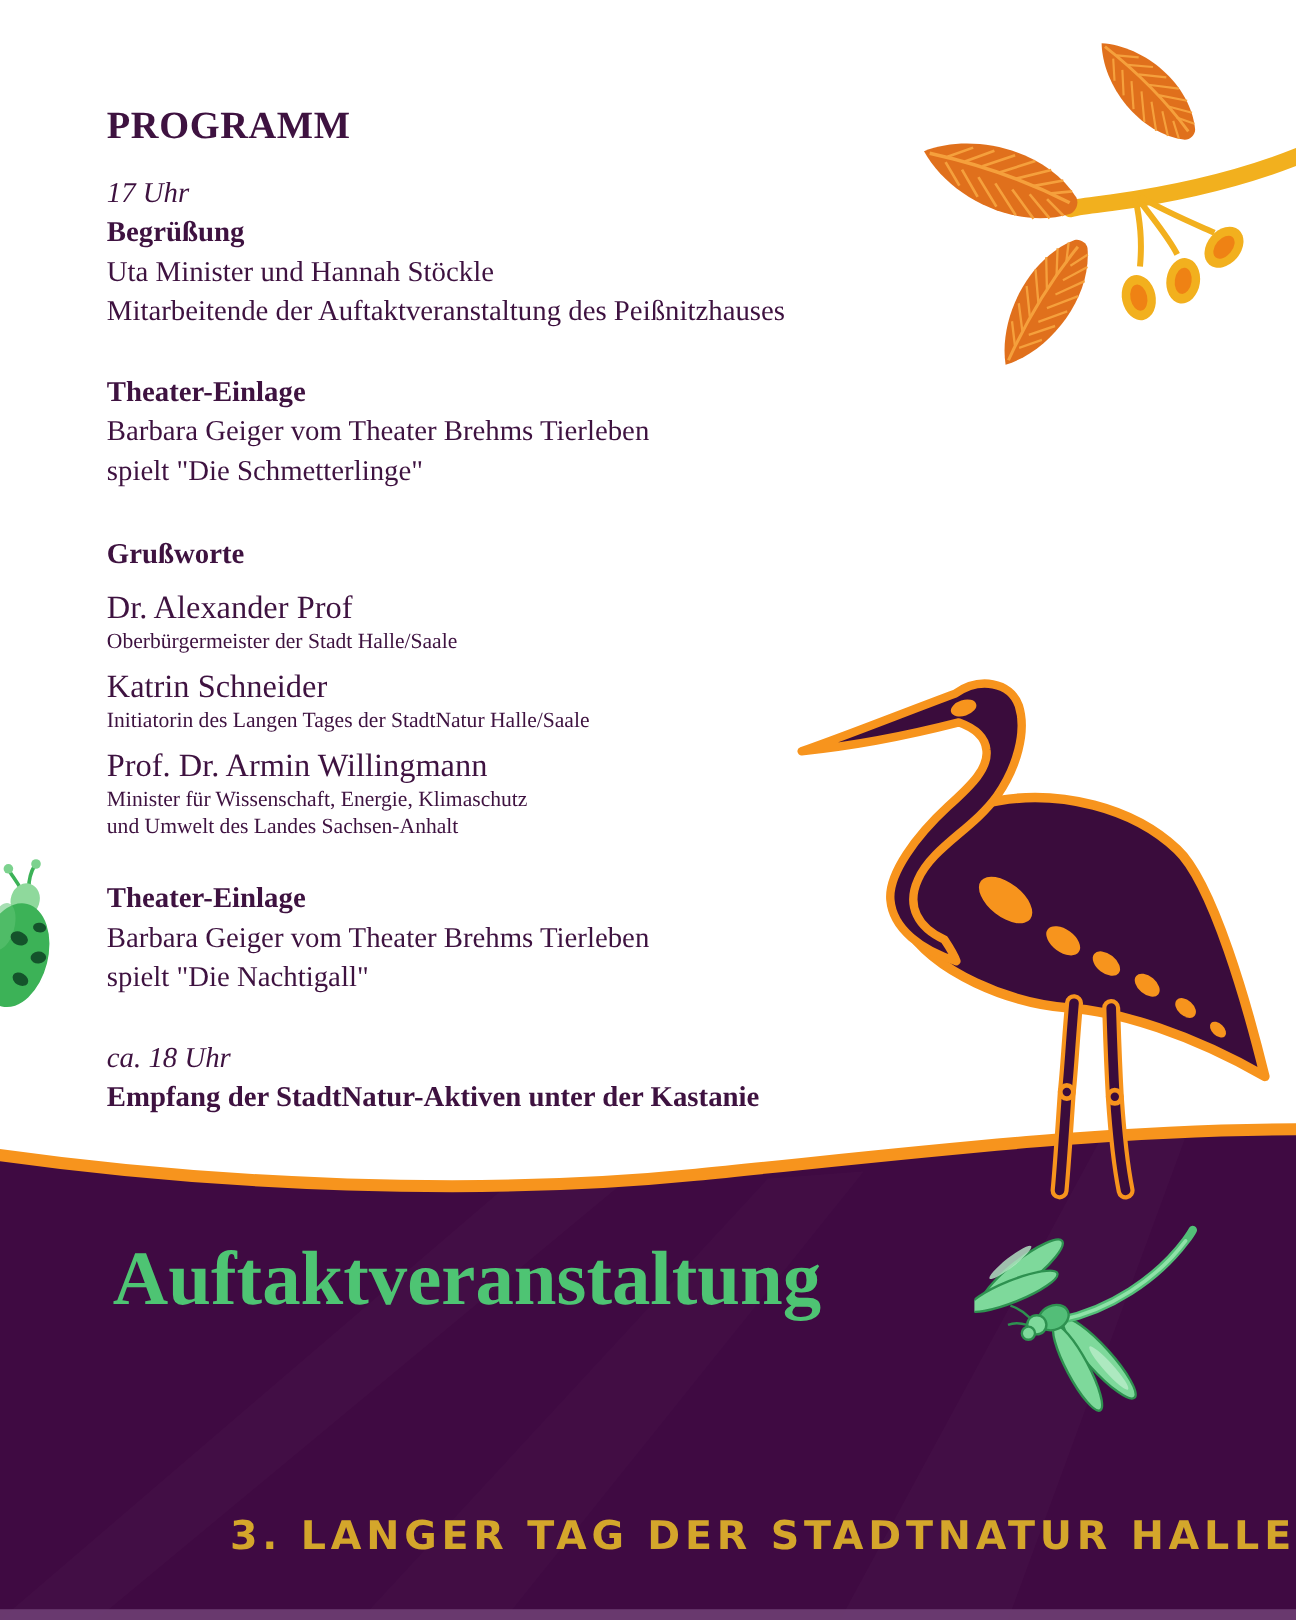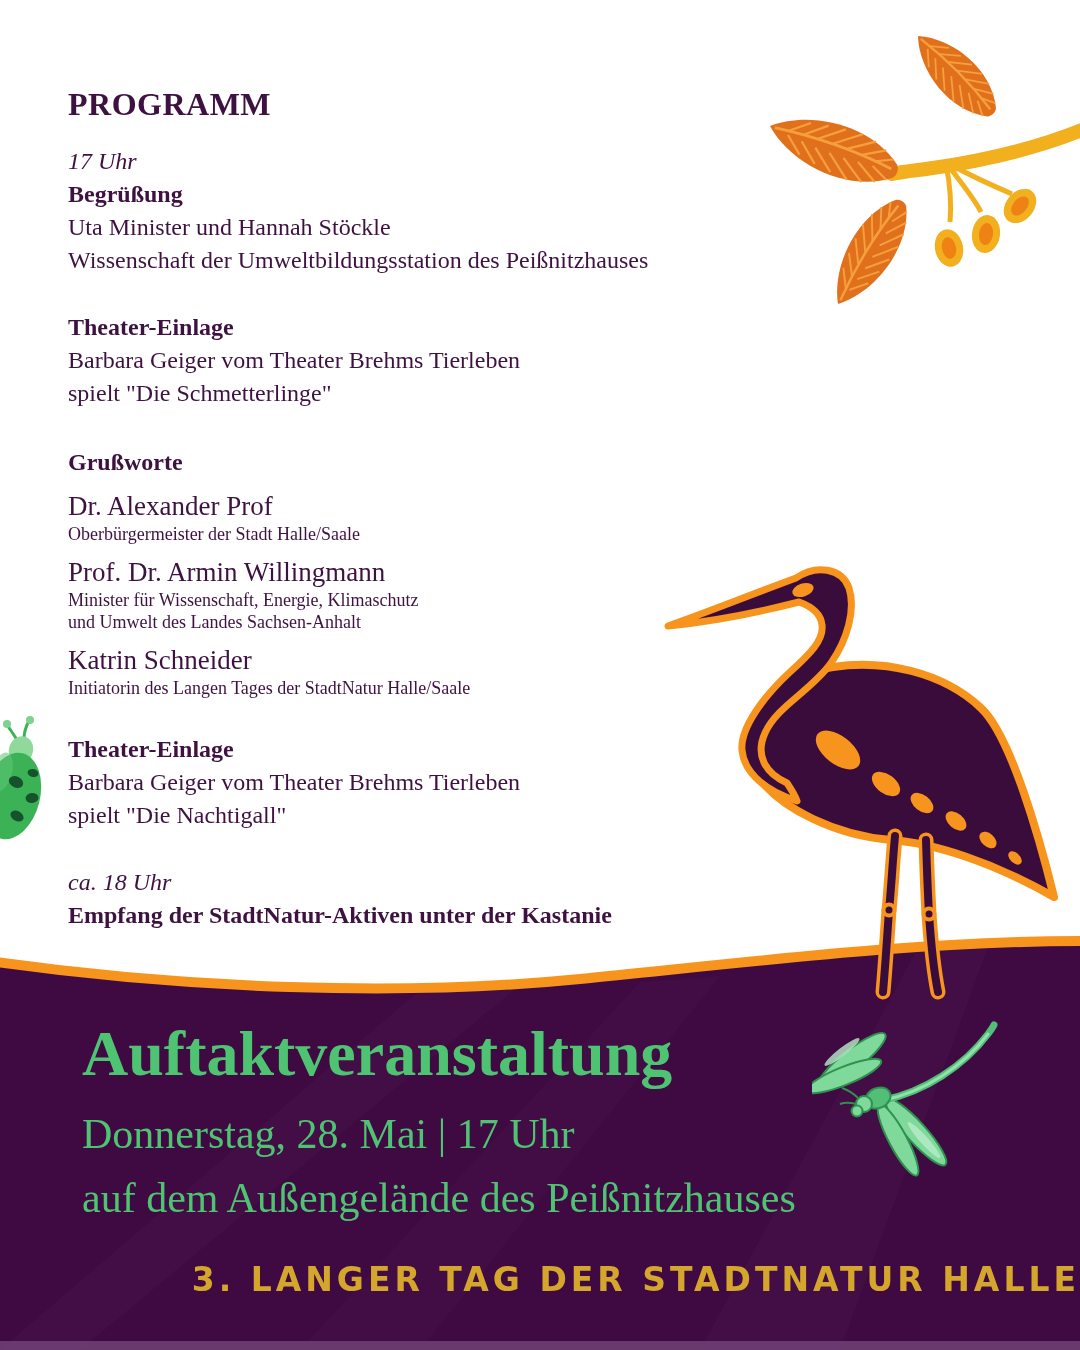--- a/index.html
+++ b/index.html
@@ -1,40 +1,40 @@
 <!DOCTYPE html>
 <html><head>
 <meta charset="utf-8">
 <style>
   html,body{margin:0;padding:0;background:#e9e9e9;}
   .page{
     position:relative;width:1080px;height:1350px;background:#ffffff;overflow:hidden;
     font-family:"Liberation Serif","DejaVu Serif",serif;color:#3E1240;
   }
   
-  .program{position:absolute;left:68px;top:86px;width:780px;z-index:2;}
+  .program{position:absolute;left:89px;top:86px;width:780px;z-index:2;}
   .program h1{font-size:32px;font-weight:bold;letter-spacing:.5px;margin:0 0 22px 0;}
   .program p{margin:0;white-space:nowrap;}
   .line{font-size:24px;line-height:33px;}
   .time{font-size:24px;line-height:33px;font-style:italic;}
   .bold{font-weight:bold;}
   .gap-lg{margin-top:34px !important;}
   .gap-xl{margin-top:36px !important;}
   .speaker{margin-top:11px;}
   .speaker .name{font-size:27px;line-height:33px;}
   .speaker .role{font-size:18px;line-height:22px;}
   
   .branch-illu{position:absolute;left:750px;top:8px;z-index:1;}
   .beetle-illu{position:absolute;left:-4px;top:712px;z-index:2;}
   .heron-illu{position:absolute;left:648px;top:540px;z-index:4;}
   
   .band{position:absolute;left:0;top:930px;width:1080px;height:420px;z-index:3;}
   .band svg.wave{position:absolute;left:0;top:0;}
   .band-title{
-    position:absolute;left:82px;top:92px;margin:0;color:#4EC473;
+    position:absolute;left:82px;top:92px;margin:12px;color:#4EC473;
     font-size:64px;font-weight:bold;line-height:1;white-space:nowrap;z-index:5;
   }
   .band-dates{position:absolute;left:82px;top:172px;z-index:5;}
   .band-dates p{margin:0;color:#4EC473;font-size:42px;line-height:64px;white-space:nowrap;}
   .band-footer{
     position:absolute;left:0;right:0;top:330px;text-align:right;z-index:5;
     color:#D4A62B;font-family:"DejaVu Sans","Liberation Sans",sans-serif;
     font-weight:bold;font-size:33px;letter-spacing:4px;white-space:nowrap;
   }
   .dragonfly-illu{position:absolute;left:812px;top:88px;z-index:6;}
@@ -68,40 +68,40 @@
     <use href="#leafShape" xlink:href="#leafShape" transform="translate(168,28) rotate(46)"></use>
     <use href="#leafShape" xlink:href="#leafShape" transform="translate(88,296) rotate(-58) scale(1.12,1.05)"></use>
   </svg>
 
   <div class="program">
     <h1>PROGRAMM</h1>
 
     <p class="time">17 Uhr</p>
     <p class="line bold">Begrüßung</p>
     <p class="line">Uta Minister und Hannah Stöckle</p>
-    <p class="line">Wissenschaft der Umweltbildungsstation des Peißnitzhauses</p>
+    <p class="line">Mitarbeitende der Auftaktveranstaltung des Peißnitzhauses</p>
 
     <p class="line bold gap-lg">Theater-Einlage</p>
     <p class="line">Barbara Geiger vom Theater Brehms Tierleben</p>
     <p class="line">spielt "Die Schmetterlinge"</p>
 
     <p class="line bold gap-xl">Grußworte</p>
 
     <div class="speaker">
       <p class="name">Dr. Alexander Prof</p>
       <p class="role">Oberbürgermeister der Stadt Halle/Saale</p>
     </div>
     <div class="speaker">
+      <p class="name">Katrin Schneider</p>
+      <p class="role">Initiatorin des Langen Tages der StadtNatur Halle/Saale</p>
+    </div>
+    <div class="speaker">
       <p class="name">Prof. Dr. Armin Willingmann</p>
       <p class="role">Minister für Wissenschaft, Energie, Klimaschutz</p>
       <p class="role">und Umwelt des Landes Sachsen-Anhalt</p>
-    </div>
-    <div class="speaker">
-      <p class="name">Katrin Schneider</p>
-      <p class="role">Initiatorin des Langen Tages der StadtNatur Halle/Saale</p>
     </div>
 
     <p class="line bold gap-lg">Theater-Einlage</p>
     <p class="line">Barbara Geiger vom Theater Brehms Tierleben</p>
     <p class="line">spielt "Die Nachtigall"</p>
 
     <p class="time gap-lg">ca. 18 Uhr</p>
     <p class="line bold">Empfang der StadtNatur-Aktiven unter der Kastanie</p>
   </div>
 
@@ -124,24 +124,20 @@
       <path d="M0,32 C 180,58 400,67 580,49 C 760,31 920,11 1080,11 L1080,420 L0,420 Z" fill="#3F0A42"></path>
       <path d="M0,420 L420,60 L520,55 L80,420 Z" fill="#FFFFFF" opacity="0.02"></path>
       <path d="M300,420 L640,52 L720,46 L420,420 Z" fill="#FFFFFF" opacity="0.016"></path>
       <path d="M700,420 L920,14 L990,12 L840,420 Z" fill="#FFFFFF" opacity="0.02"></path>
       <rect y="411" width="1080" height="9" fill="#6E3E73" opacity="0.9"></rect>
       <path d="M-4,32 C 180,58 400,67 580,49 C 760,31 920,11 1084,11" stroke="#F7941D" stroke-width="10" fill="none" stroke-linecap="round"></path>
     </svg>
 
     <h2 class="band-title">Auftaktveranstaltung</h2>
 
-    <div class="band-dates">
-      <p>Donnerstag, 28. Mai | 17 Uhr</p>
-      <p>auf dem Außengelände des Peißnitzhauses</p>
-    </div>
 
     <div class="band-footer">3. LANGER TAG DER STADTNATUR HALLE</div>
 
     <svg class="dragonfly-illu" width="252" height="162" viewBox="0 0 252 162" xmlns="http://www.w3.org/2000/svg">
       <ellipse cx="40" cy="42" rx="42" ry="10" transform="rotate(-38 40 42)" fill="#7ED99B" stroke="#2E9150" stroke-width="2"></ellipse>
       <ellipse cx="32" cy="58" rx="40" ry="9" transform="rotate(-22 32 58)" fill="#7ED99B" stroke="#2E9150" stroke-width="2"></ellipse>
       <ellipse cx="104" cy="114" rx="44" ry="10" transform="rotate(48 104 114)" fill="#7ED99B" stroke="#2E9150" stroke-width="2"></ellipse>
       <ellipse cx="86" cy="122" rx="40" ry="9" transform="rotate(62 86 122)" fill="#7ED99B" stroke="#2E9150" stroke-width="2"></ellipse>
       <ellipse cx="30" cy="34" rx="22" ry="4" transform="rotate(-38 30 34)" fill="#B9ECC9" opacity="0.8"></ellipse>
       <ellipse cx="112" cy="122" rx="24" ry="4" transform="rotate(48 112 122)" fill="#B9ECC9" opacity="0.8"></ellipse>

